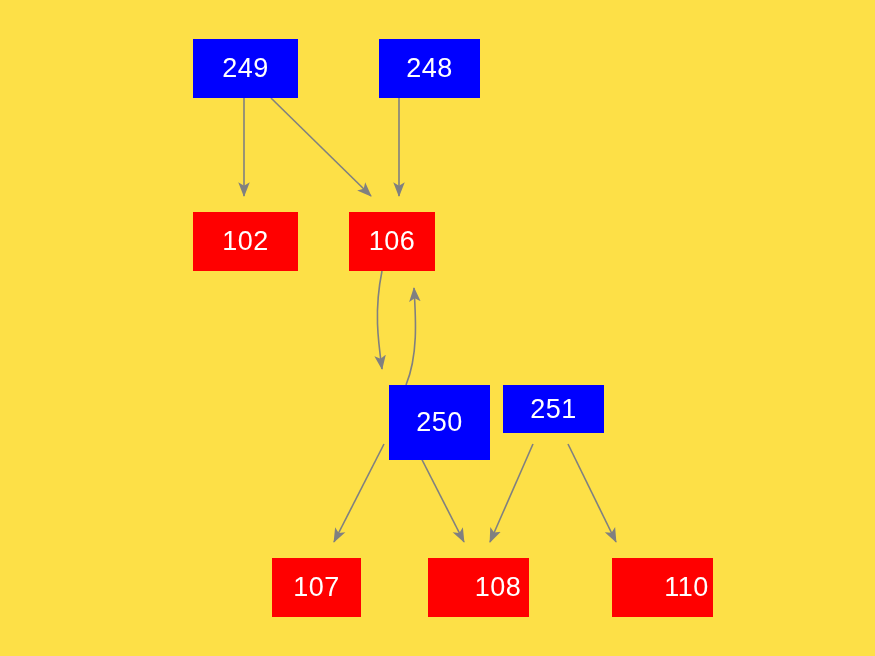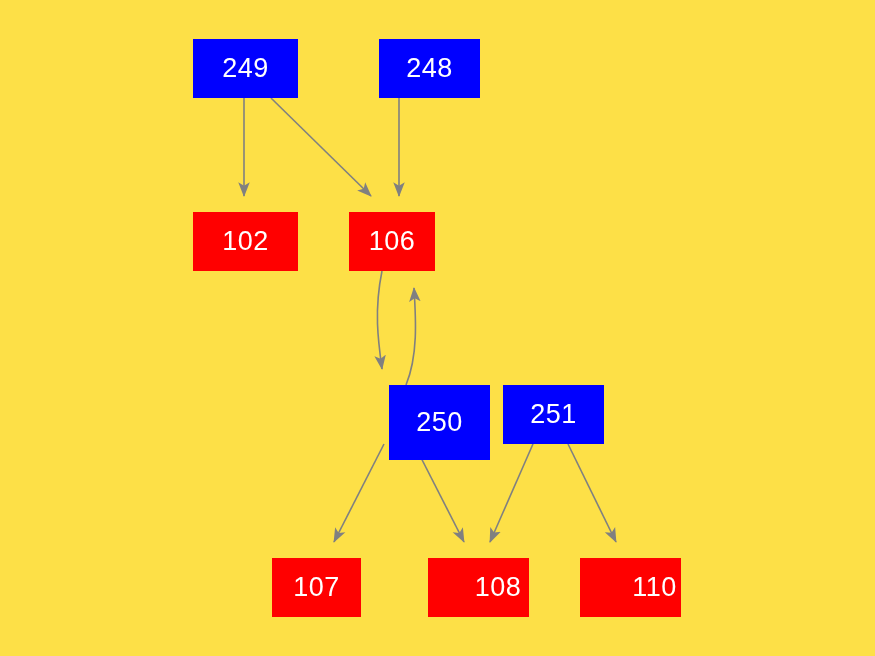--- a/index.html
+++ b/index.html
@@ -84,29 +84,29 @@
   </div>
 
   <div class="node node-red" style="left:349px; top:212px; width:86px; height:59px;">
     <span>106</span>
   </div>
 
   <div class="node node-blue" style="left:349px; top:385px; width:101px; height:75px;margin-left:40px;">
     <span>250</span>
   </div>
 
-  <div class="node node-blue" style="left:503px; top:385px; width:101px; height:59px;">
+  <div class="node node-blue" style="left:503px; top:385px; width:101px; height:48px;">
     <span>251</span>
   </div>
 
   <div class="node node-red" style="left:272px; top:558px; width:89px; height:59px;">
     <span>107</span>
   </div>
 
   <div class="node node-red" style="left:428px; top:558px; width:101px; height:59px;padding-left:39px;">
     <span>108</span>
   </div>
 
-  <div class="node node-red" style="left:580px; top:558px; width:101px; height:59px;padding-left:48px;">
+  <div class="node node-red" style="left:612px; top:558px; width:101px; height:59px;padding-left:48px;">
     <span>110</span>
   </div>
 
 </div>
 
 </body></html>

